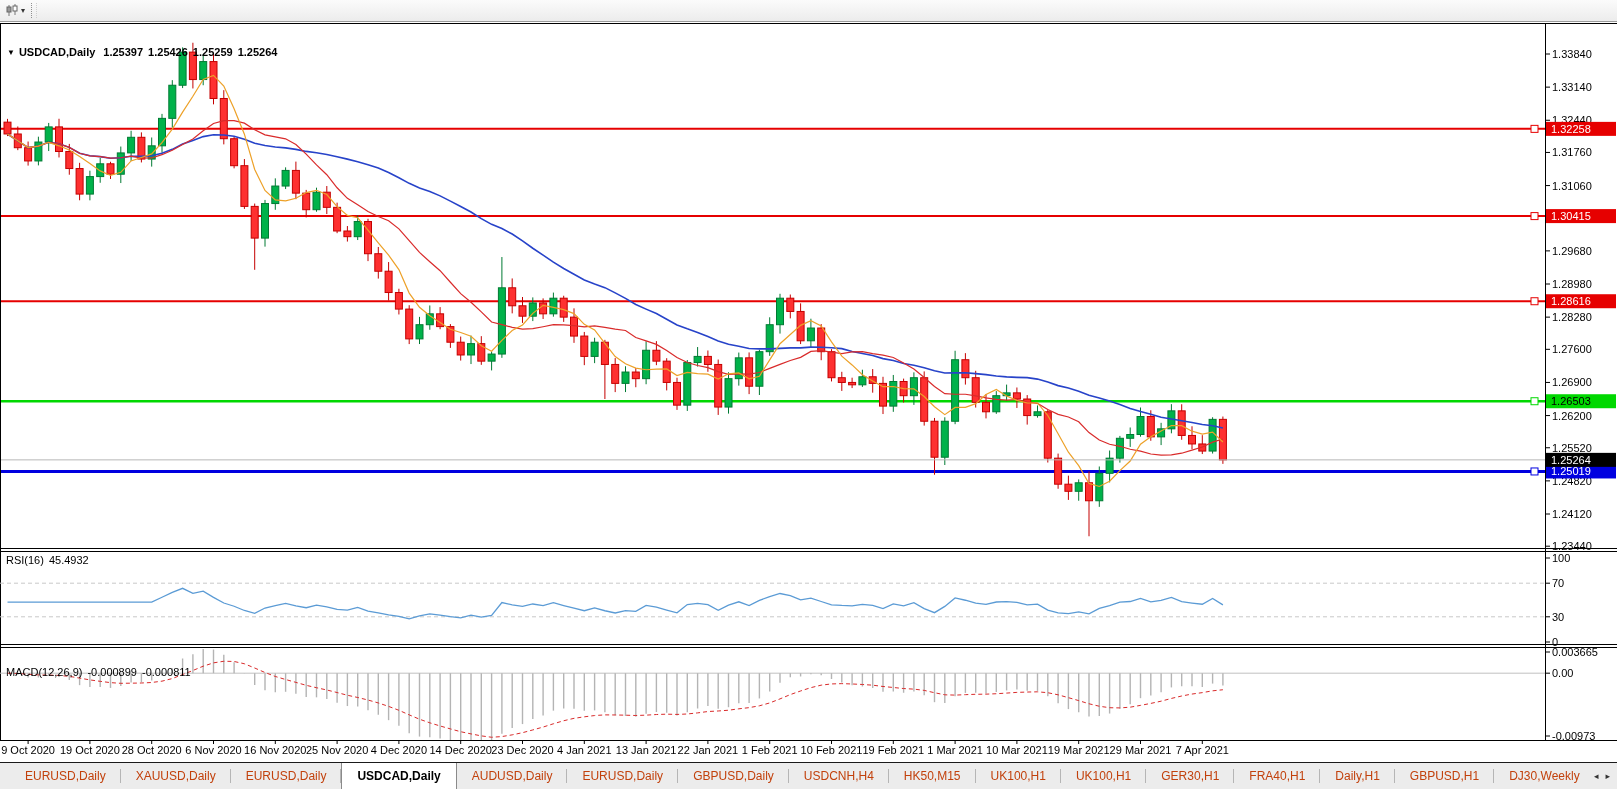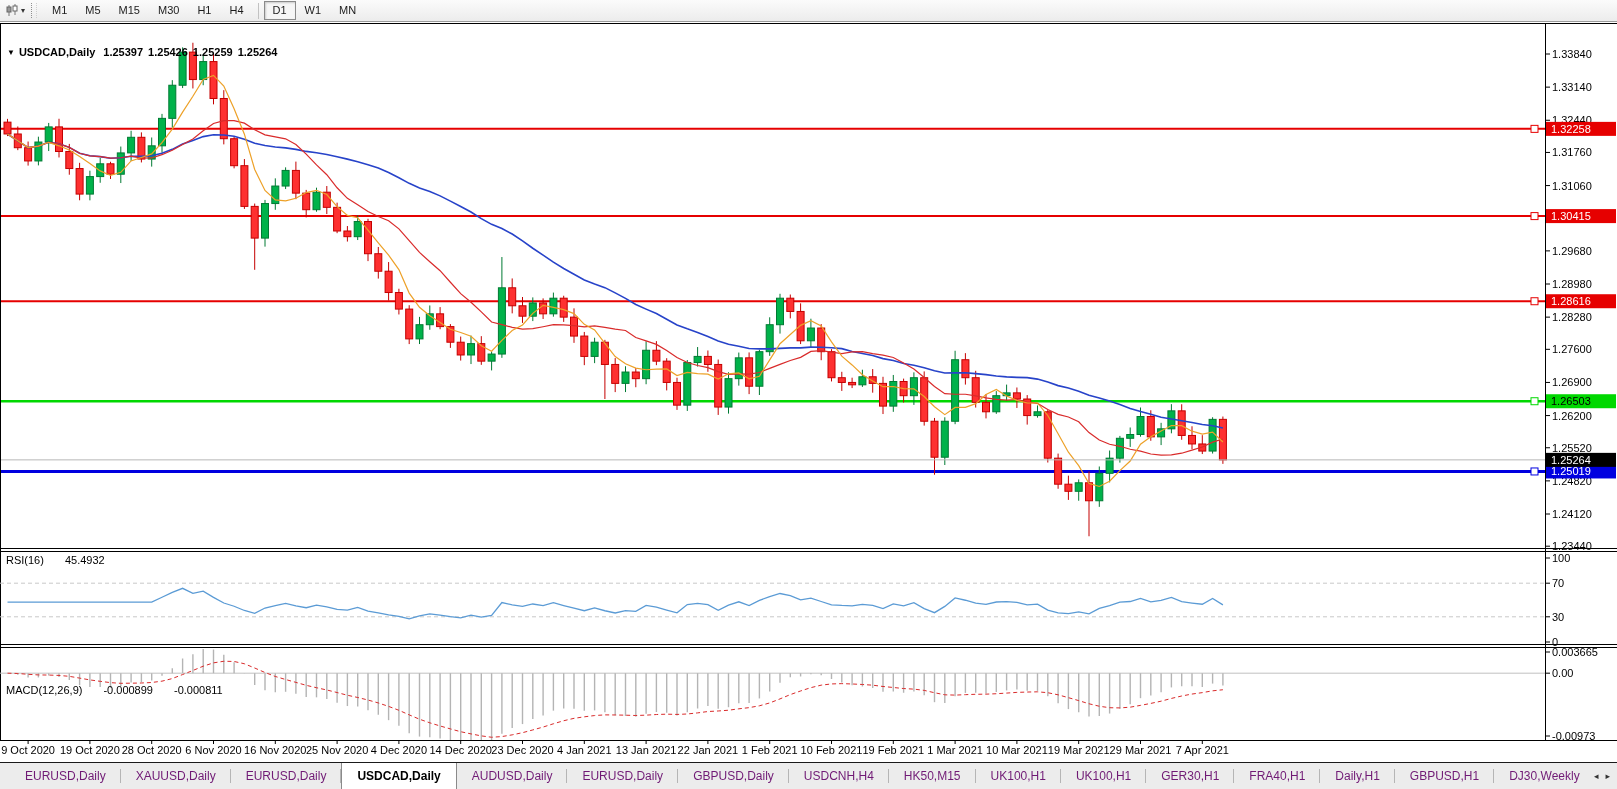--- a/index.html
+++ b/index.html
@@ -15,27 +15,27 @@
   .tf{font-size:11px;color:#1c1c1c;padding:3px 9px;line-height:13px;cursor:default;}
   .tf.on{background:#f6f6f6;border:1px solid #8a8a8a;padding:2px 8px;box-shadow:inset 1px 1px 2px rgba(0,0,0,.18);}
   .tbsep{width:1px;height:16px;background:#c2c2c2;margin:0 5px;}
   
   #title{position:absolute;left:7px;top:46px;font-size:11px;font-weight:bold;color:#000;white-space:nowrap;}
   #title .tri{font-weight:normal;font-size:8px;vertical-align:1px;margin-right:4px;}
   #title .sym{margin-right:8px;}
   #title .num{margin-right:5px;}
   #rsi-lab,#macd-lab{position:absolute;left:6px;font-size:11px;color:#000;white-space:nowrap;}
   #rsi-lab{top:554px;}
-  #macd-lab{top:684px;}
-  #rsi-lab .val,#macd-lab .val{margin-left:21px;}
+  #macd-lab{top:666px;}
+  #rsi-lab .val,#macd-lab .val{margin-left:5px;}
   
   #tabbar{position:absolute;left:0;top:762px;width:1617px;height:27px;box-sizing:border-box;
     background:#ececec;border-top:1px solid #1a1a1a;display:flex;align-items:stretch;}
   #tabs{display:flex;flex:1;overflow:hidden;padding-left:10px;}
-  .tab{position:relative;display:flex;align-items:center;padding:0 15px;font-size:12px;color:#701a75;
+  .tab{position:relative;display:flex;align-items:center;padding:0 15px;font-size:12px;color:#c2410c;
     white-space:nowrap;cursor:default;}
   .tab:not(.on)::after{content:"";position:absolute;right:0;top:6px;bottom:6px;width:1px;background:#b5b5b5;}
   .tab.on{background:#ffffff;border-left:1px solid #8a8a8a;border-right:1px solid #8a8a8a;
     margin-top:-1px;font-weight:bold;color:#000;}
   .tab-arrows{display:flex;align-items:center;padding:0 5px;gap:3px;}
   .tab-arrows span{font-size:9px;color:#333;padding:1px 2px;cursor:default;}
   #chart-svg{position:absolute;left:0;top:0;}
 </style>
 </head>
 <body>
@@ -46,32 +46,20 @@
     <span class="ticon">
       <svg width="13" height="13" viewBox="0 0 13 13">
         <line x1="3" y1="1" x2="3" y2="12" stroke="#777" stroke-width="1"></line>
         <rect x="1" y="3" width="4" height="5" fill="#999" stroke="#666"></rect>
         <line x1="9" y1="0" x2="9" y2="11" stroke="#777" stroke-width="1"></line>
         <rect x="7" y="2" width="4" height="5" fill="#fff" stroke="#666"></rect>
       </svg>
     </span>
     <span class="caret">▾</span>
     <span class="grip"></span>
-    <div id="tf-buttons" style="display:flex;align-items:center;">
-        <span class="tf">M1</span>
-        <span class="tf">M5</span>
-        <span class="tf">M15</span>
-        <span class="tf">M30</span>
-        <span class="tf">H1</span>
-        <span class="tf">H4</span>
-        <span class="tbsep"></span>
-        <span class="tf on">D1</span>
-        <span class="tf">W1</span>
-        <span class="tf">MN</span>
-      </div>
   </div>
 
   <svg id="chart-svg" width="1617" height="762">
       <defs>
         <clipPath id="cm">
           <rect x="1" y="24" width="1544" height="524"></rect>
         </clipPath>
         <clipPath id="cr">
           <rect x="1" y="552" width="1544" height="92"></rect>
         </clipPath>

